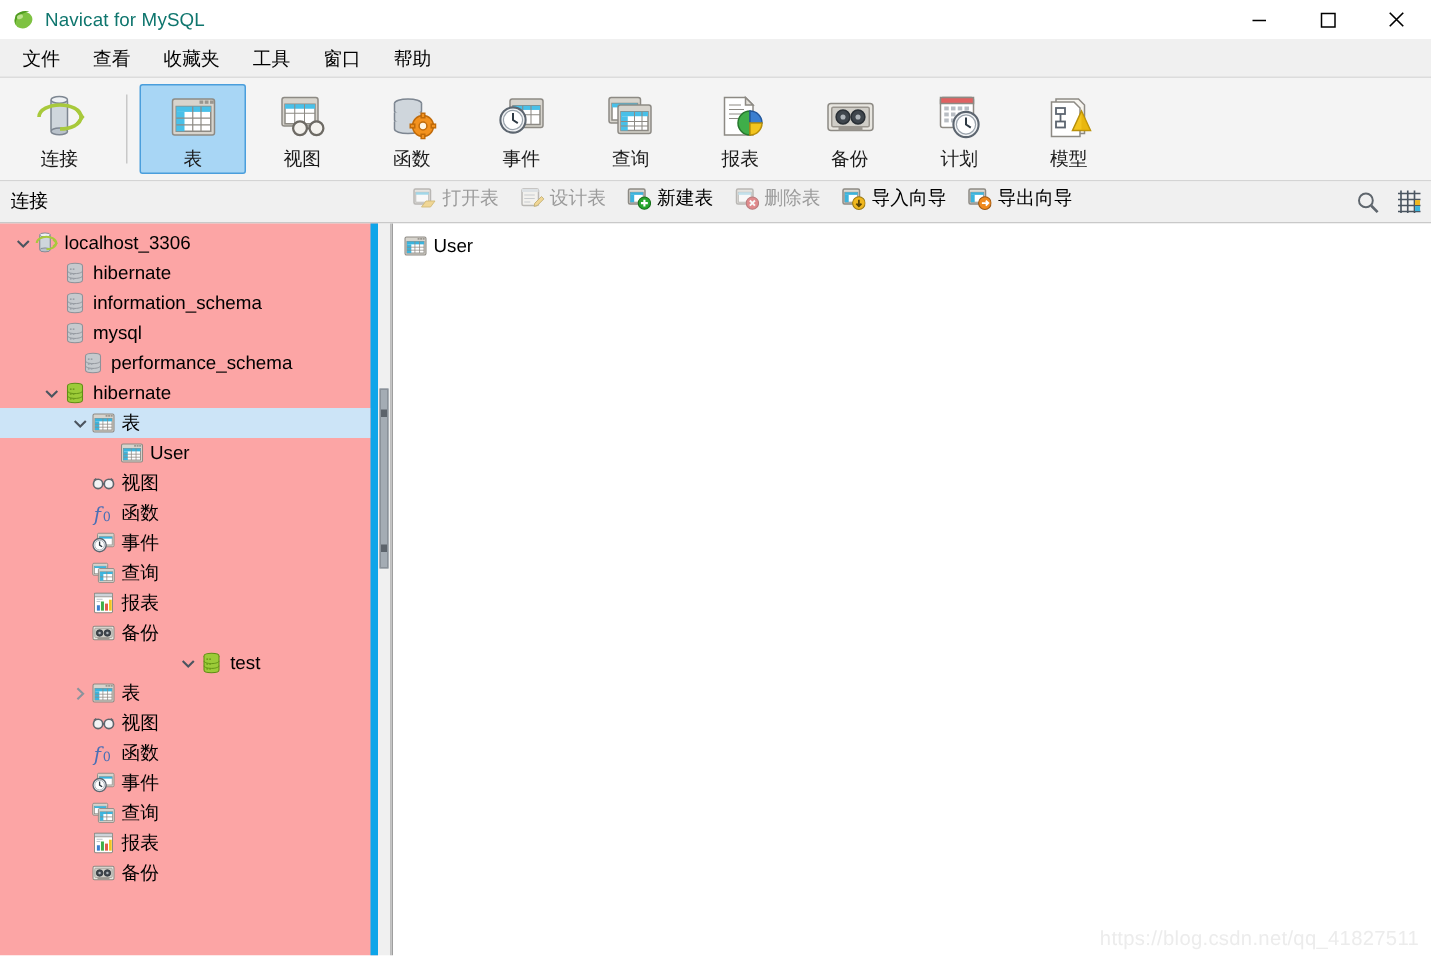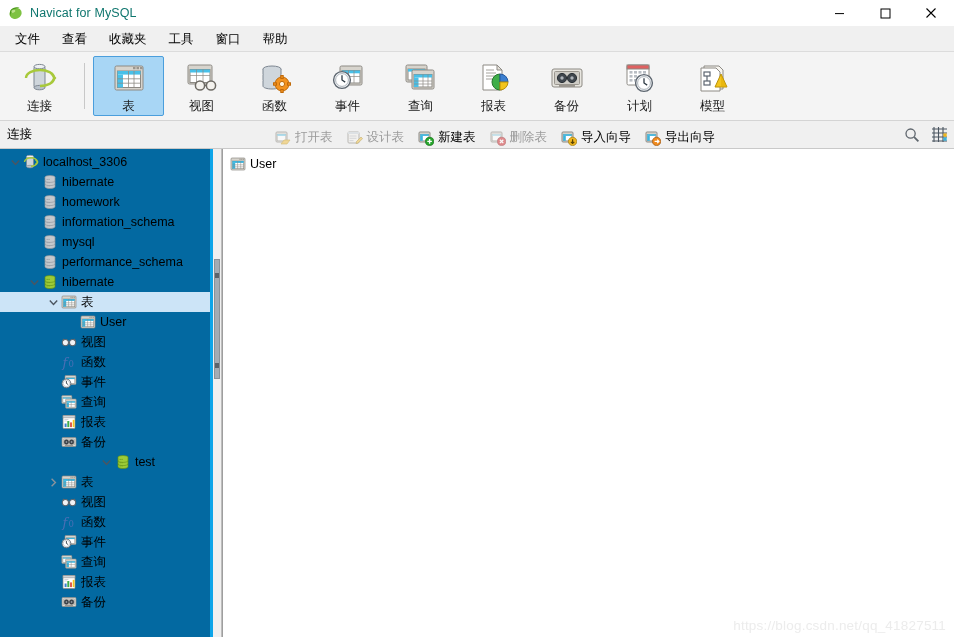--- a/index.html
+++ b/index.html
@@ -145,21 +145,21 @@
   #subbar-right {
     flex: 1;
     display: flex;
     align-items: center;
     padding-left: 9px;
     background: #f0f0f0;
     position: relative;
   }
   .act-btn {
     display: flex;
-    align-items: flex-end;
+    align-items: flex-start;
     height: 22px;
     padding: 0 5px;
     margin-right: 2px;
     border: 1px solid transparent;
     border-radius: 2px;
   }
   .act-btn .act-ico {
     width: 16px;
     height: 16px;
     margin-right: 4px;
@@ -188,23 +188,23 @@
     align-items: center;
     justify-content: center;
   }
 
   
   #bodysplit {
     display: flex;
     height: calc(637px - 26px - 26px - 69px - 28px);
   }
   #sidebar {
-    width: 213px;
-    background: #0369a1;
-    border-right: 3px solid #0ea5e9;
+    width: 252px;
+    background: #fca5a5;
+    border-right: 5px solid #0ea5e9;
     box-sizing: border-box;
     overflow: hidden;
     position: relative;
   }
   #splitter {
     width: 8px;
     background: #f0f0f0;
     position: relative;
     border-right: 1px solid #bdbdbd;
   }
@@ -649,65 +649,44 @@
               </g>
               <g fill="#9aa0a7">
                 <rect x="4.6" y="4.9" width="1.1" height="1.1"></rect>
                 <rect x="6.5" y="4.9" width="1.1" height="1.1"></rect>
                 <rect x="4.6" y="8.1" width="1.1" height="1.1"></rect>
                 <rect x="6.5" y="8.1" width="1.1" height="1.1"></rect>
                 <rect x="4.6" y="11.3" width="1.1" height="1.1"></rect>
                 <rect x="6.5" y="11.3" width="1.1" height="1.1"></rect>
               </g>
             </svg></span>
-          <span class="tlab">homework</span>
+          <span class="tlab">information_schema</span>
         </div>
         <div class="trow" style="padding-left: 26px;">
           <span class="tw"></span>
           <span class="tico"><svg width="16" height="16" viewBox="0 0 16 16">
               <g fill="#c5c9cd" stroke="#8d9299" stroke-width=".7">
                 <ellipse cx="8" cy="3.3" rx="5" ry="1.8"></ellipse>
                 <path d="M3 3.3v9.4c0 1 2.2 1.8 5 1.8s5-.8 5-1.8V3.3"></path>
               </g>
               <g stroke="#8d9299" stroke-width=".6" fill="none">
                 <path d="M3 6.6c0 1 2.2 1.8 5 1.8s5-.8 5-1.8M3 9.8c0 1 2.2 1.8 5 1.8s5-.8 5-1.8"></path>
               </g>
               <g fill="#9aa0a7">
                 <rect x="4.6" y="4.9" width="1.1" height="1.1"></rect>
                 <rect x="6.5" y="4.9" width="1.1" height="1.1"></rect>
                 <rect x="4.6" y="8.1" width="1.1" height="1.1"></rect>
                 <rect x="6.5" y="8.1" width="1.1" height="1.1"></rect>
                 <rect x="4.6" y="11.3" width="1.1" height="1.1"></rect>
                 <rect x="6.5" y="11.3" width="1.1" height="1.1"></rect>
               </g>
             </svg></span>
-          <span class="tlab">information_schema</span>
-        </div>
-        <div class="trow" style="padding-left: 26px;">
-          <span class="tw"></span>
-          <span class="tico"><svg width="16" height="16" viewBox="0 0 16 16">
-              <g fill="#c5c9cd" stroke="#8d9299" stroke-width=".7">
-                <ellipse cx="8" cy="3.3" rx="5" ry="1.8"></ellipse>
-                <path d="M3 3.3v9.4c0 1 2.2 1.8 5 1.8s5-.8 5-1.8V3.3"></path>
-              </g>
-              <g stroke="#8d9299" stroke-width=".6" fill="none">
-                <path d="M3 6.6c0 1 2.2 1.8 5 1.8s5-.8 5-1.8M3 9.8c0 1 2.2 1.8 5 1.8s5-.8 5-1.8"></path>
-              </g>
-              <g fill="#9aa0a7">
-                <rect x="4.6" y="4.9" width="1.1" height="1.1"></rect>
-                <rect x="6.5" y="4.9" width="1.1" height="1.1"></rect>
-                <rect x="4.6" y="8.1" width="1.1" height="1.1"></rect>
-                <rect x="6.5" y="8.1" width="1.1" height="1.1"></rect>
-                <rect x="4.6" y="11.3" width="1.1" height="1.1"></rect>
-                <rect x="6.5" y="11.3" width="1.1" height="1.1"></rect>
-              </g>
-            </svg></span>
           <span class="tlab">mysql</span>
         </div>
-        <div class="trow" style="padding-left: 26px;">
+        <div class="trow" style="padding-left: 38px;">
           <span class="tw"></span>
           <span class="tico"><svg width="16" height="16" viewBox="0 0 16 16">
               <g fill="#c5c9cd" stroke="#8d9299" stroke-width=".7">
                 <ellipse cx="8" cy="3.3" rx="5" ry="1.8"></ellipse>
                 <path d="M3 3.3v9.4c0 1 2.2 1.8 5 1.8s5-.8 5-1.8V3.3"></path>
               </g>
               <g stroke="#8d9299" stroke-width=".6" fill="none">
                 <path d="M3 6.6c0 1 2.2 1.8 5 1.8s5-.8 5-1.8M3 9.8c0 1 2.2 1.8 5 1.8s5-.8 5-1.8"></path>
               </g>
               <g fill="#9aa0a7">

